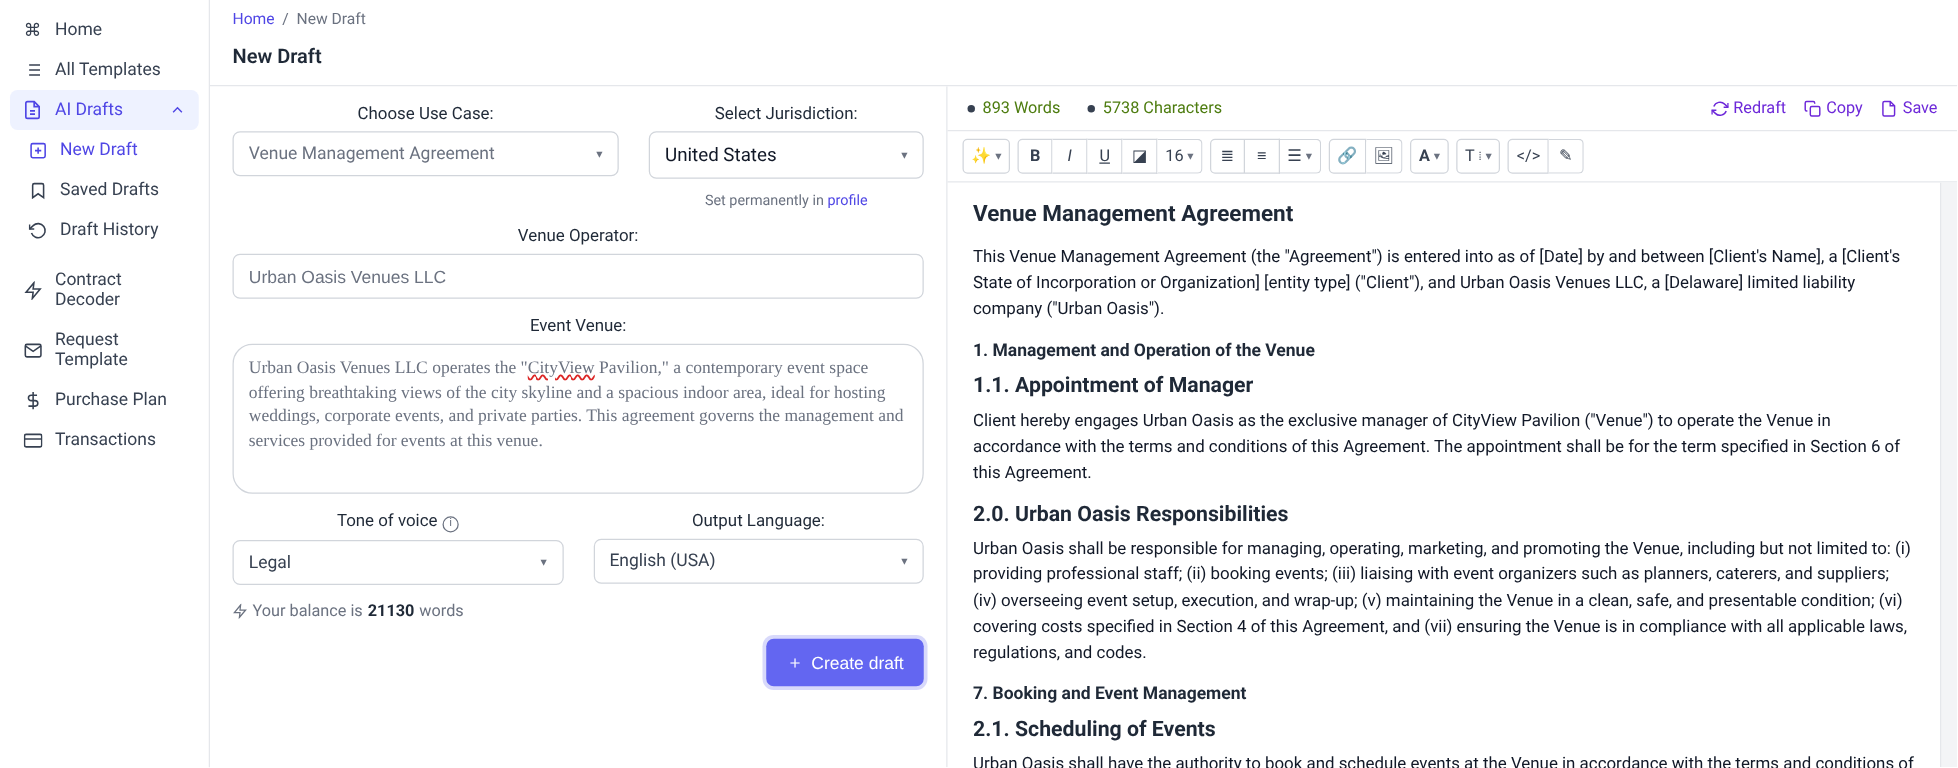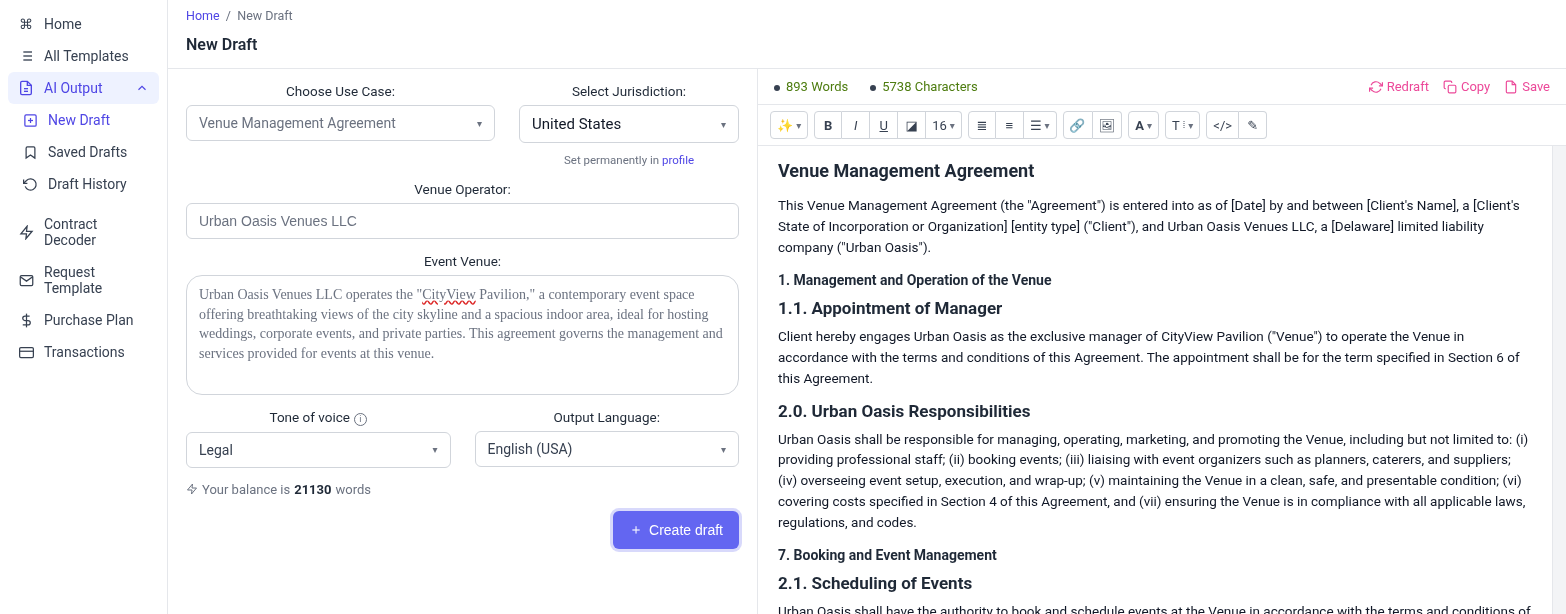--- a/index.html
+++ b/index.html
@@ -27,21 +27,21 @@
 .textarea{resize:none;height:120px;font-family:Liberation Serif, serif;line-height:1.4;border-radius:16px;}
 .subnote{font-size:11.5px;color:#6b7280;margin-top:4px;}
 .subnote a{color:#4f46e5;text-decoration:none;}
 .balance{font-size:13px;color:#6b7280;margin-top:6px;display:flex;align-items:center;gap:4px;}
 .balance b{color:#1f2937;font-weight:700;}
 .create-row{display:flex;justify-content:flex-end;margin-top:14px;}
 .create-btn{background:#6366f1;color:#fff;border:none;border-radius:6px;padding:10px 16px;font-size:14px;font-weight:500;cursor:pointer;display:flex;align-items:center;gap:6px;box-shadow:0 0 0 3px rgba(99,102,241,.25);}
 .right-top{display:flex;align-items:center;justify-content:space-between;padding:10px 16px;font-size:13px;}
 .stats{display:flex;gap:22px;color:#4d7c0f;}
 .dot{display:inline-block;width:6px;height:6px;border-radius:50%;background:#374151;margin-right:6px;vertical-align:middle;}
-.actions{display:flex;gap:14px;color:#ec4899;}
+.actions{display:flex;gap:14px;color:#6d28d9;}
 .act{display:flex;align-items:center;gap:4px;cursor:pointer;}
 .toolbar{display:flex;gap:6px;padding:6px 12px;border-top:1px solid #e5e7eb;border-bottom:1px solid #e5e7eb;align-items:center;flex-wrap:wrap;}
 .tbtn{border:1px solid #d1d5db;border-radius:4px;height:28px;min-width:28px;display:flex;align-items:center;justify-content:center;cursor:pointer;background:#fff;font-size:13px;color:#374151;padding:0 6px;gap:3px;}
 .tbtn.grp{border-left:none;border-radius:0;}
 .tgrp{display:flex;}
 .tgrp .tbtn:first-child{border-radius:4px 0 0 4px;}
 .tgrp .tbtn:last-child{border-radius:0 4px 4px 0;}
 .tgrp .tbtn:only-child{border-radius:4px;border-left:1px solid #d1d5db;}
 .doc{flex:1;overflow-y:auto;padding:14px 20px 40px;}
 .doc h2{font-size:18px;font-weight:700;margin-bottom:14px;}
@@ -79,21 +79,21 @@
   </div>
   <div class="nav-item active">
     <span class="ico">
       <svg width="16" height="16" viewBox="0 0 24 24" fill="none" stroke="currentColor" stroke-width="2">
           <path d="M14 2H6a2 2 0 0 0-2 2v16a2 2 0 0 0 2 2h12a2 2 0 0 0 2-2V8z"></path>
           <polyline points="14 2 14 8 20 8"></polyline>
           <line x1="9" y1="13" x2="15" y2="13"></line>
           <line x1="9" y1="17" x2="15" y2="17"></line>
         </svg>
     </span>
-    <span>AI Output</span>
+    <span>AI Drafts</span>
     <span class="caret">
       <svg width="14" height="14" viewBox="0 0 24 24" fill="none" stroke="currentColor" stroke-width="2">
           <polyline points="18 15 12 9 6 15"></polyline>
         </svg>
     </span>
   </div>
   <div class="nav-item sub">
     <span class="ico">
       <svg width="15" height="15" viewBox="0 0 24 24" fill="none" stroke="#4f46e5" stroke-width="2">
           <rect x="3" y="3" width="18" height="18" rx="2"></rect>

